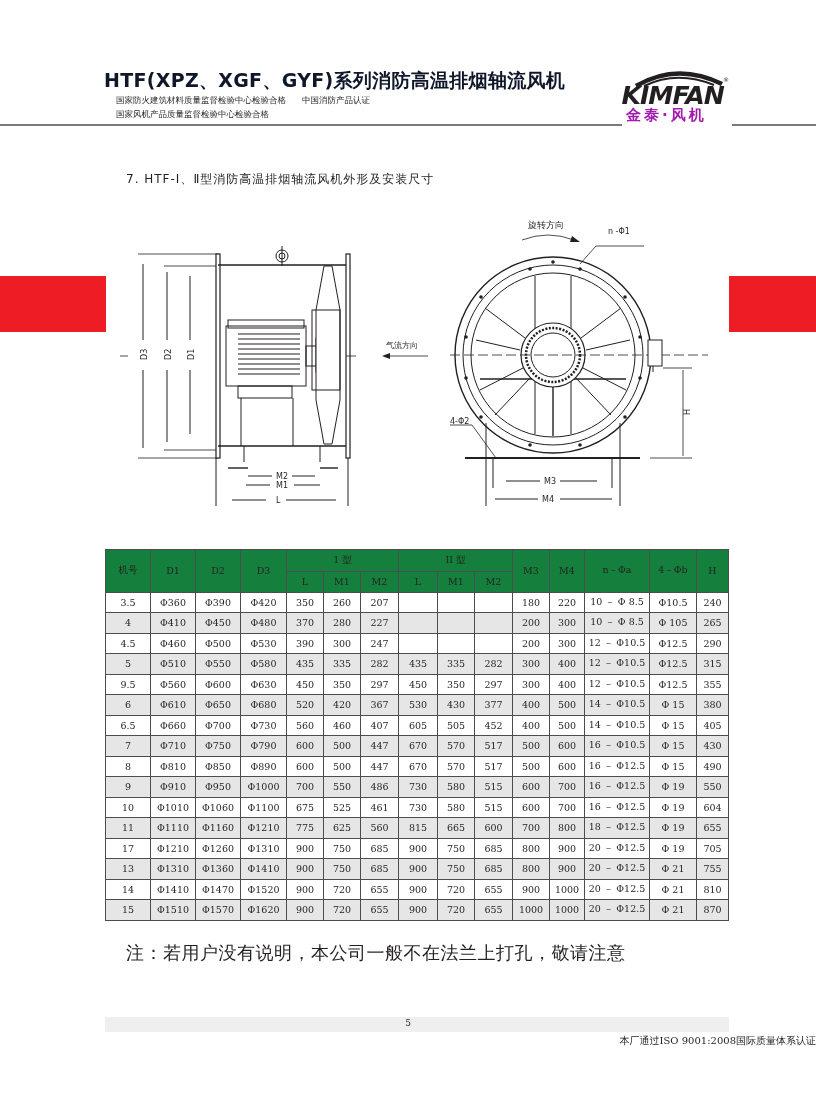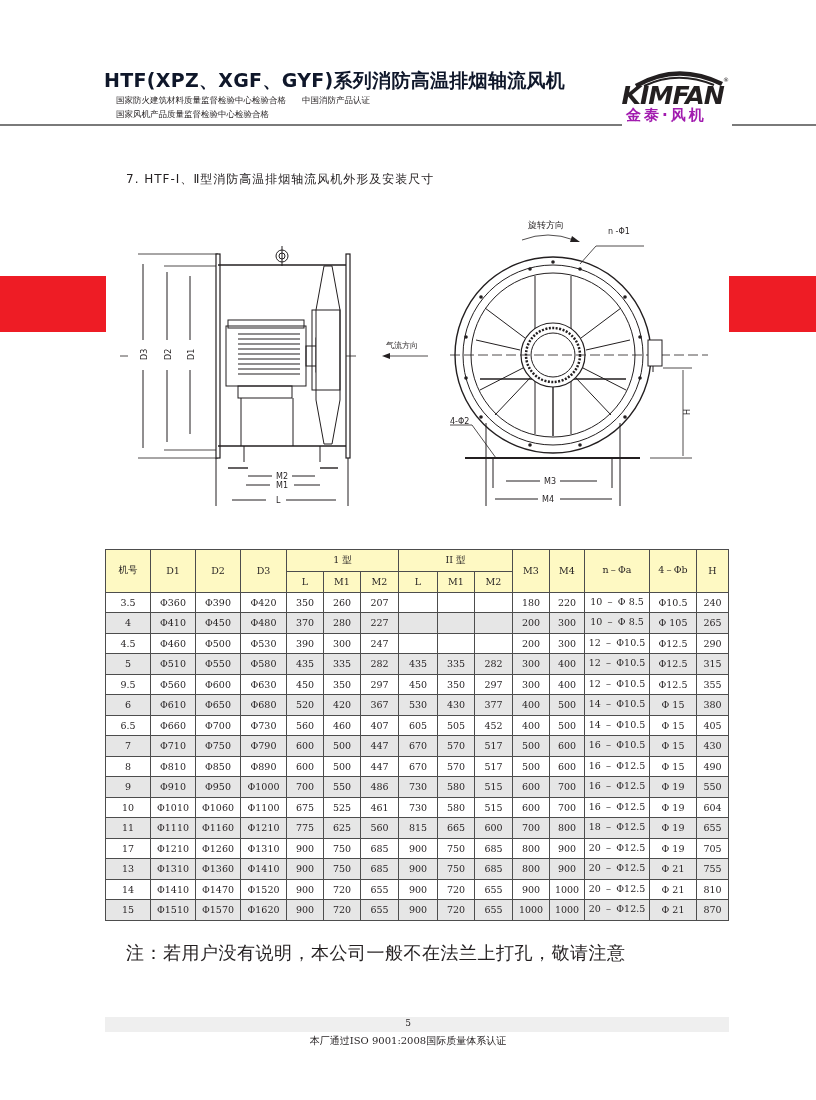--- a/index.html
+++ b/index.html
@@ -28,30 +28,30 @@
   
   .sec-title { left:126px; top:171px; font-size:12px; letter-spacing:1px; white-space:nowrap; }
 
   
   .drawing { left:120px; top:210px; width:600px; height:310px; }
   .drawing text { font-family:"DejaVu Sans", sans-serif; fill:#231f20; }
 
   
   table.dim { position:absolute; left:105px; top:549px; border-collapse:collapse; font-family:"DejaVu Serif", serif; font-size:9.5px; color:#231f20; }
   table.dim td, table.dim th { border:1.3px solid #4d4d4d; text-align:center; padding:0; font-weight:normal; height:19.5px; }
-  table.dim th { background:#fef9c3; }
+  table.dim th { background:#15803d; }
   table.dim tr.alt td { background:#e6e6e6; }
   table.dim tr.norm td { background:#ffffff; }
   table.dim thead th.big { height:21px; }
 
   .note { left:126px; top:941px; font-size:18px; letter-spacing:0.5px; white-space:nowrap; }
 
   .footer-band { left:105px; top:1017px; width:624px; height:15px; background:#efefef; }
   .page-num { left:0; width:816px; top:1018px; text-align:center; font-size:9px; font-family:"DejaVu Serif", serif; }
-  .iso { left:0; width:816px; top:1034px; text-align:center; font-size:10px; font-family:"DejaVu Serif", serif; }
+  .iso { left:0; width:816px; top:1034px; text-align:right; font-size:10px; font-family:"DejaVu Serif", serif; }
 </style>
 </head>
 <body>
 
 <div class="abs hdr-title">HTF(XPZ、XGF、GYF)系列消防高温排烟轴流风机</div>
 <div class="abs hdr-sub hdr-sub1">
   <span>国家防火建筑材料质量监督检验中心检验合格</span><span class="gap"></span><span>中国消防产品认证</span>
 </div>
 <div class="abs hdr-sub hdr-sub2">国家风机产品质量监督检验中心检验合格</div>
 <div class="abs hdr-rule"></div>

